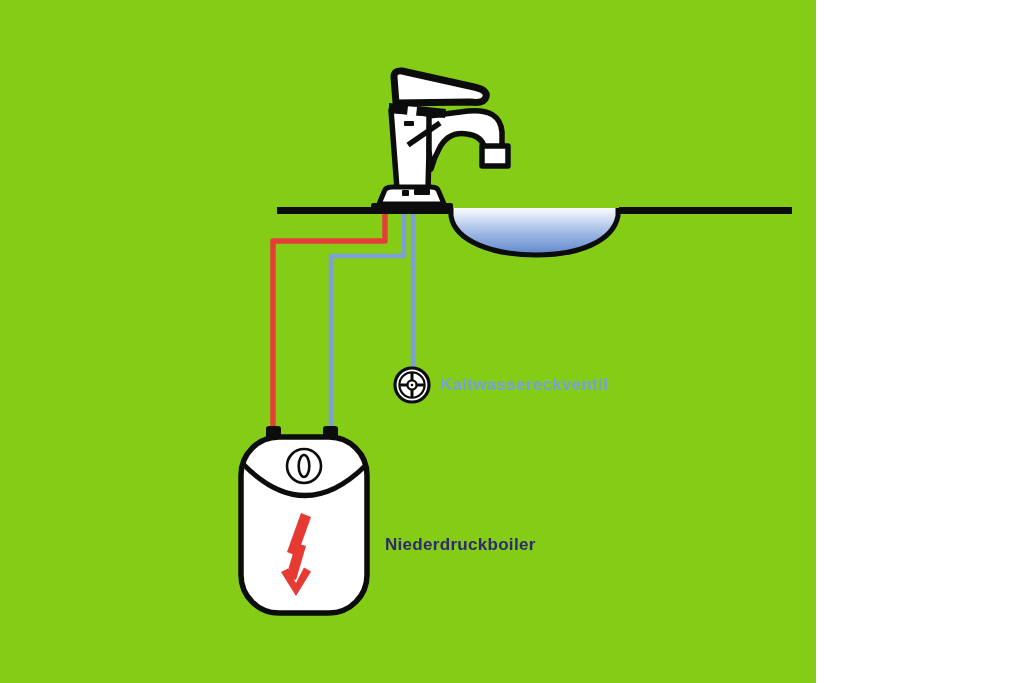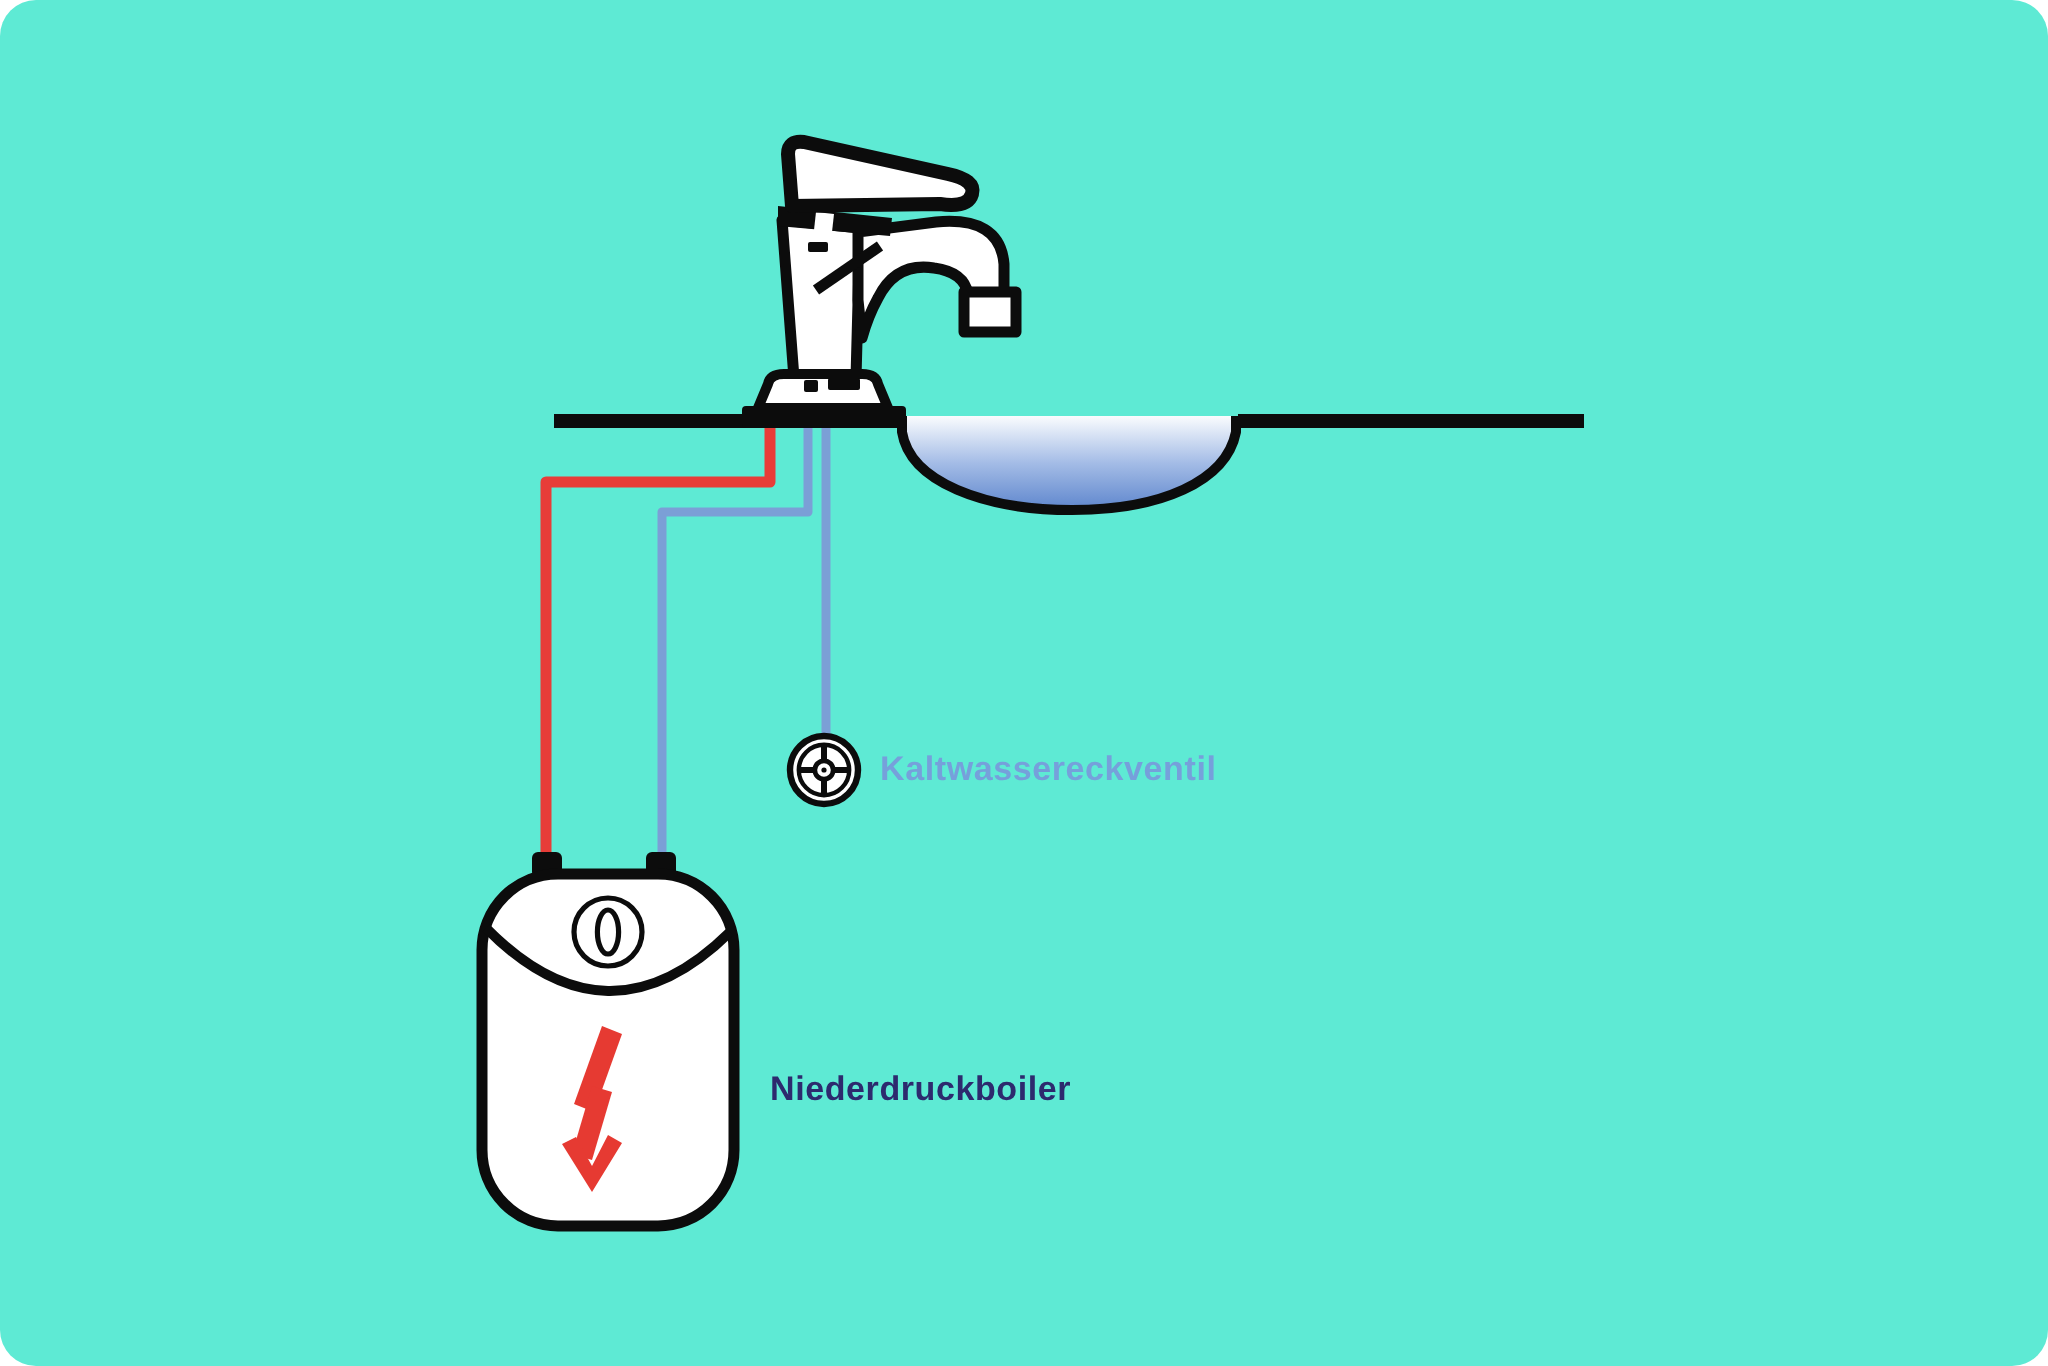--- a/index.html
+++ b/index.html
@@ -1,23 +1,22 @@
 <!DOCTYPE html>
 <html><head>
 <meta charset="utf-8">
 <style>
   html, body { margin: 0; padding: 0; background: #ffffff; }
   .stage {
     position: relative;
-    width: 1024px;
+    width: 816px;
     height: 683px;
-    background: #5eead4;
+    background: #84cc16;
     overflow: hidden;
     font-family: "Liberation Sans", sans-serif;
-    border-radius: 18px;
   }
   .stage svg { position: absolute; inset: 0; display: block; }
   svg text {
     font-family: "Liberation Sans", sans-serif;
     letter-spacing: 0.3px;
   }
 </style>
 </head>
 <body>
 

